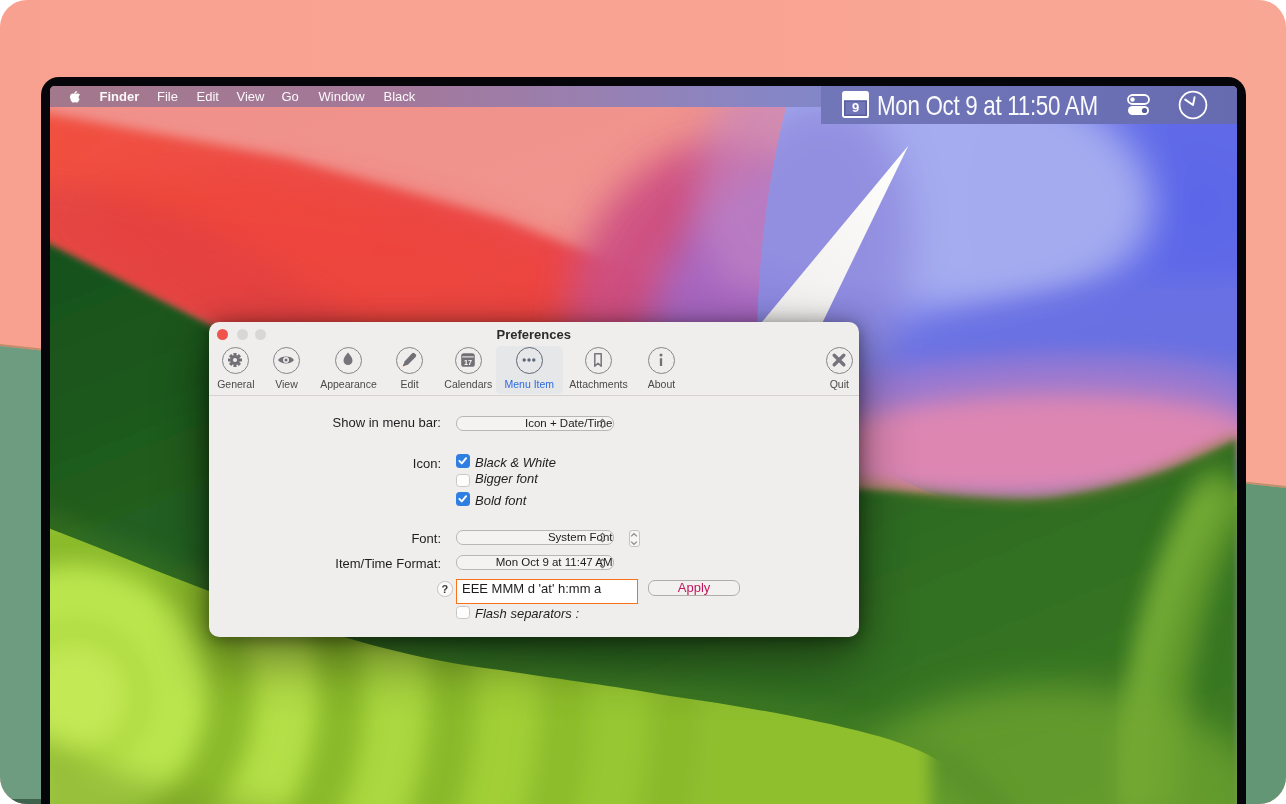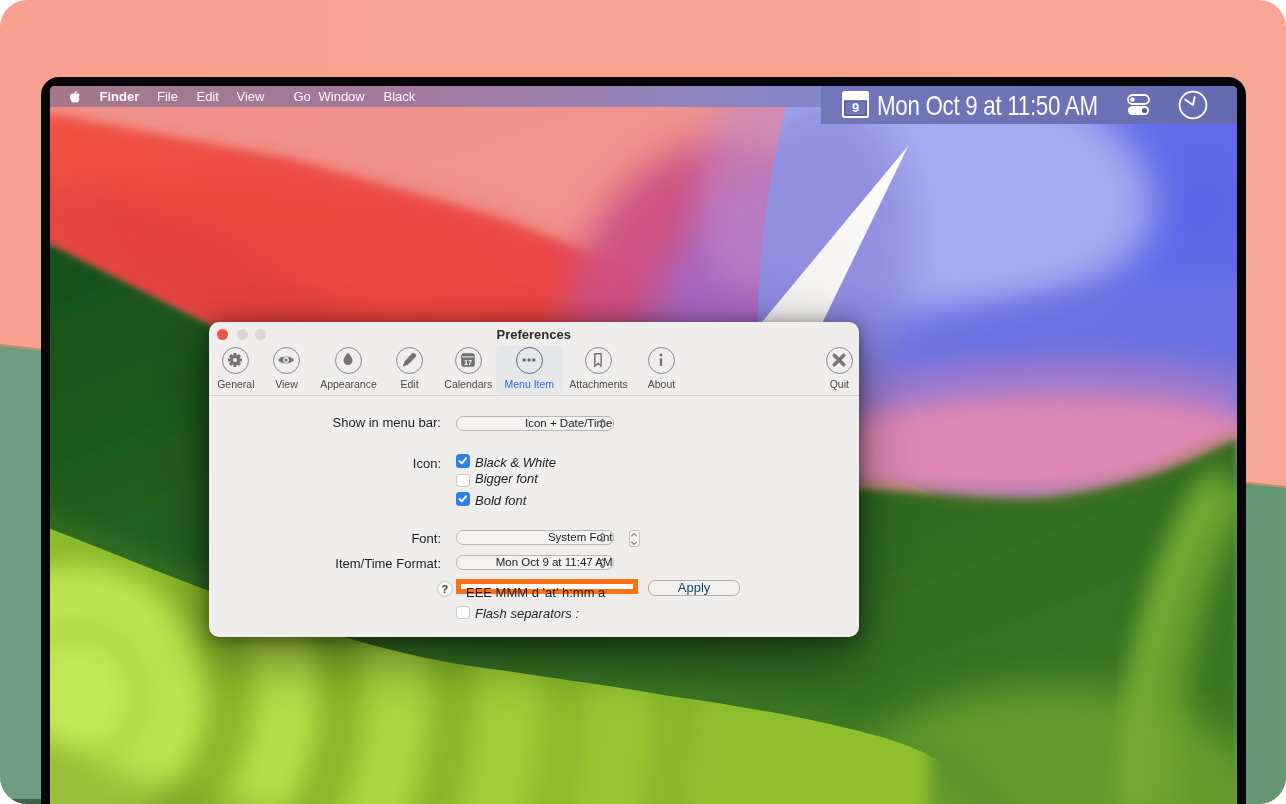--- a/index.html
+++ b/index.html
@@ -177,21 +177,21 @@
 
       <div id="menubar">
         <svg class="abs" style="left:18px;top:4px" width="14" height="14" viewBox="0 0 14 14">
           <path d="M8.9,0.9 C9,1.7 8.7,2.5 8.2,3.1 C7.7,3.7 6.9,4.1 6.2,4 C6.1,3.3 6.5,2.5 6.9,2 C7.4,1.4 8.3,1 8.9,0.9 Z" fill="#fff"></path>
           <path d="M10.6,7.4 C10.6,6.1 11.3,5.3 12,4.8 C11.4,3.9 10.4,3.4 9.5,3.4 C8.5,3.4 7.9,3.9 7.2,3.9 C6.5,3.9 5.7,3.4 4.9,3.4 C3.6,3.4 2,4.5 2,6.8 C2,9.1 3.7,12.6 5,12.6 C5.6,12.6 6.1,12.2 7,12.2 C7.9,12.2 8.2,12.6 9,12.6 C10,12.6 11.2,10.1 11.6,9 C11,8.7 10.6,8.1 10.6,7.4 Z" fill="#fff"></path>
         </svg>
         <span class="mi" style="left:50px;font-weight:bold;">Finder</span>
         <span class="mi" style="left:107.5px;">File</span>
         <span class="mi" style="left:147px;">Edit</span>
         <span class="mi" style="left:187px;">View</span>
-        <span class="mi" style="left:244px;">Go</span>
+        <span class="mi" style="left:232px;">Go</span>
         <span class="mi" style="left:269px;">Window</span>
         <span class="mi" style="left:334px;">Black</span>
       </div>
 
       <div id="magbar">
         <svg class="abs" style="left:21px;top:5.5px" width="27" height="27" viewBox="0 0 27 27">
           <path d="M1,9.2 V3 a2,2 0 0 1 2,-2 h21 a2,2 0 0 1 2,2 v6.2 Z" fill="#fff"></path>
           <rect x="1" y="1" width="25" height="25" rx="1.6" fill="none" stroke="#fff" stroke-width="1.9"></rect>
           <rect x="2.8" y="10.1" width="21.4" height="14.1" fill="none" stroke="#23255c" stroke-width="1.2" opacity="0.35"></rect>
           <text x="13.6" y="20.6" font-size="13" font-weight="bold" fill="#fff" text-anchor="middle" font-family="Liberation Sans, sans-serif">9</text>
@@ -347,19 +347,19 @@
     </div>
 
     <span class="flabel" style="top:234px;">Item/Time Format:</span>
     <div class="popup" style="top:233px;font-size:11.5px;">Mon Oct 9 at 11:47 AM
       <svg class="chev" width="7" height="11" viewBox="0 0 7 11">
           <path d="M1,3.8 L3.5,1.3 L6,3.8 M1,7.2 L3.5,9.7 L6,7.2" fill="none" stroke="#6e6e6e" stroke-width="1.3"></path>
         </svg>
     </div>
 
     <div class="abs" style="left:228px;top:259px;width:15.5px;height:15.5px;border-radius:50%;background:#fbfaf9;border:1px solid #c6c4c2;text-align:center;font-size:11px;font-weight:bold;line-height:14px;color:#3a3a3a;">?</div>
-    <div class="abs" style="left:247px;top:257px;width:181.5px;height:15px;background:#fff;border:5px solid #f97316;font-size:13px;line-height:17px;padding-left:5px;color:#1d1d1f;">EEE MMM d 'at' h:mm a</div>
-    <div class="abs" style="left:439.3px;top:258px;width:91.5px;height:15.5px;background:#f2f1ef;border:1px solid #b0aeac;border-radius:7px;text-align:center;font-size:13px;line-height:14px;color:#0c4a6e;">Apply</div>
+    <div class="abs" style="left:247px;top:257px;width:181.5px;height:25px;background:#fff;border:1px solid #f97316;font-size:13px;line-height:17px;padding-left:5px;color:#1d1d1f;">EEE MMM d 'at' h:mm a</div>
+    <div class="abs" style="left:439.3px;top:258px;width:91.5px;height:15.5px;background:#f2f1ef;border:1px solid #b0aeac;border-radius:7px;text-align:center;font-size:13px;line-height:14px;color:#be185d;">Apply</div>
 
     <div class="cb off" style="top:283.5px;"></div>
     <span class="cbl" style="top:284px;">Flash separators :</span>
   </div>
 </div>
 
 </body></html>

